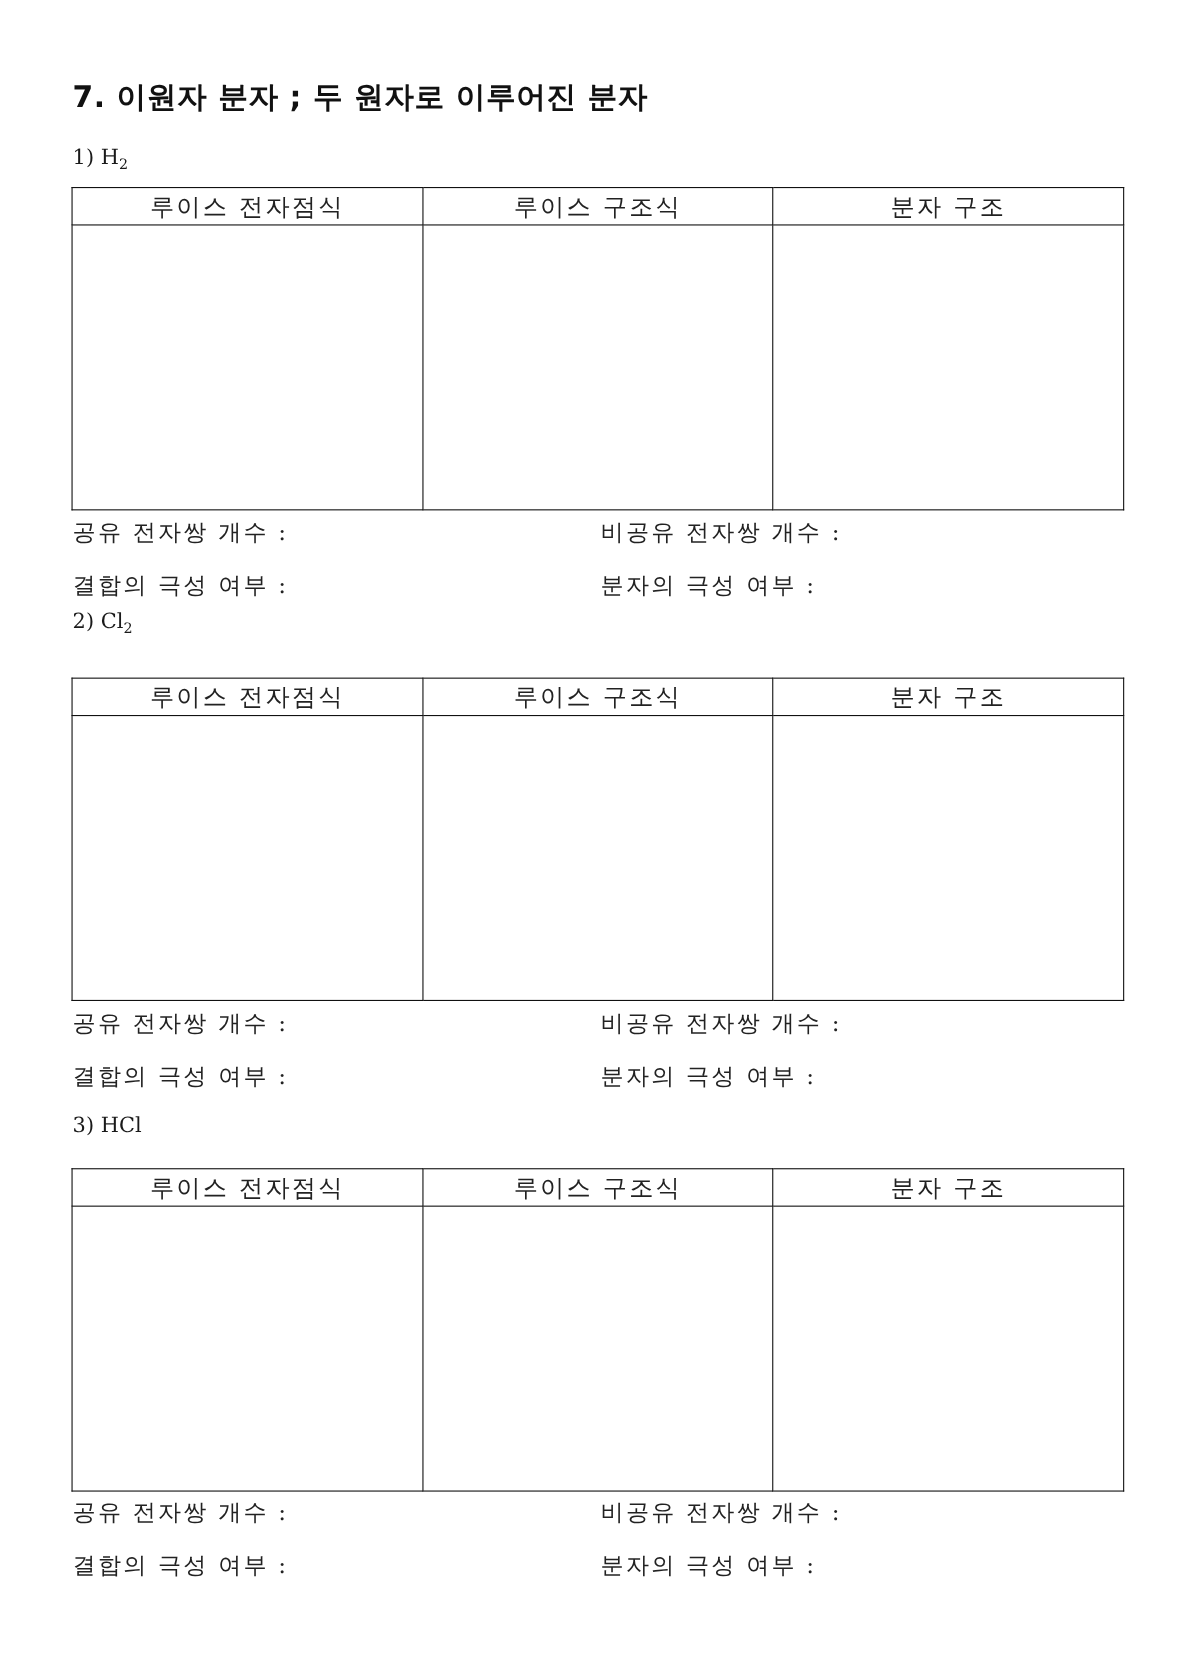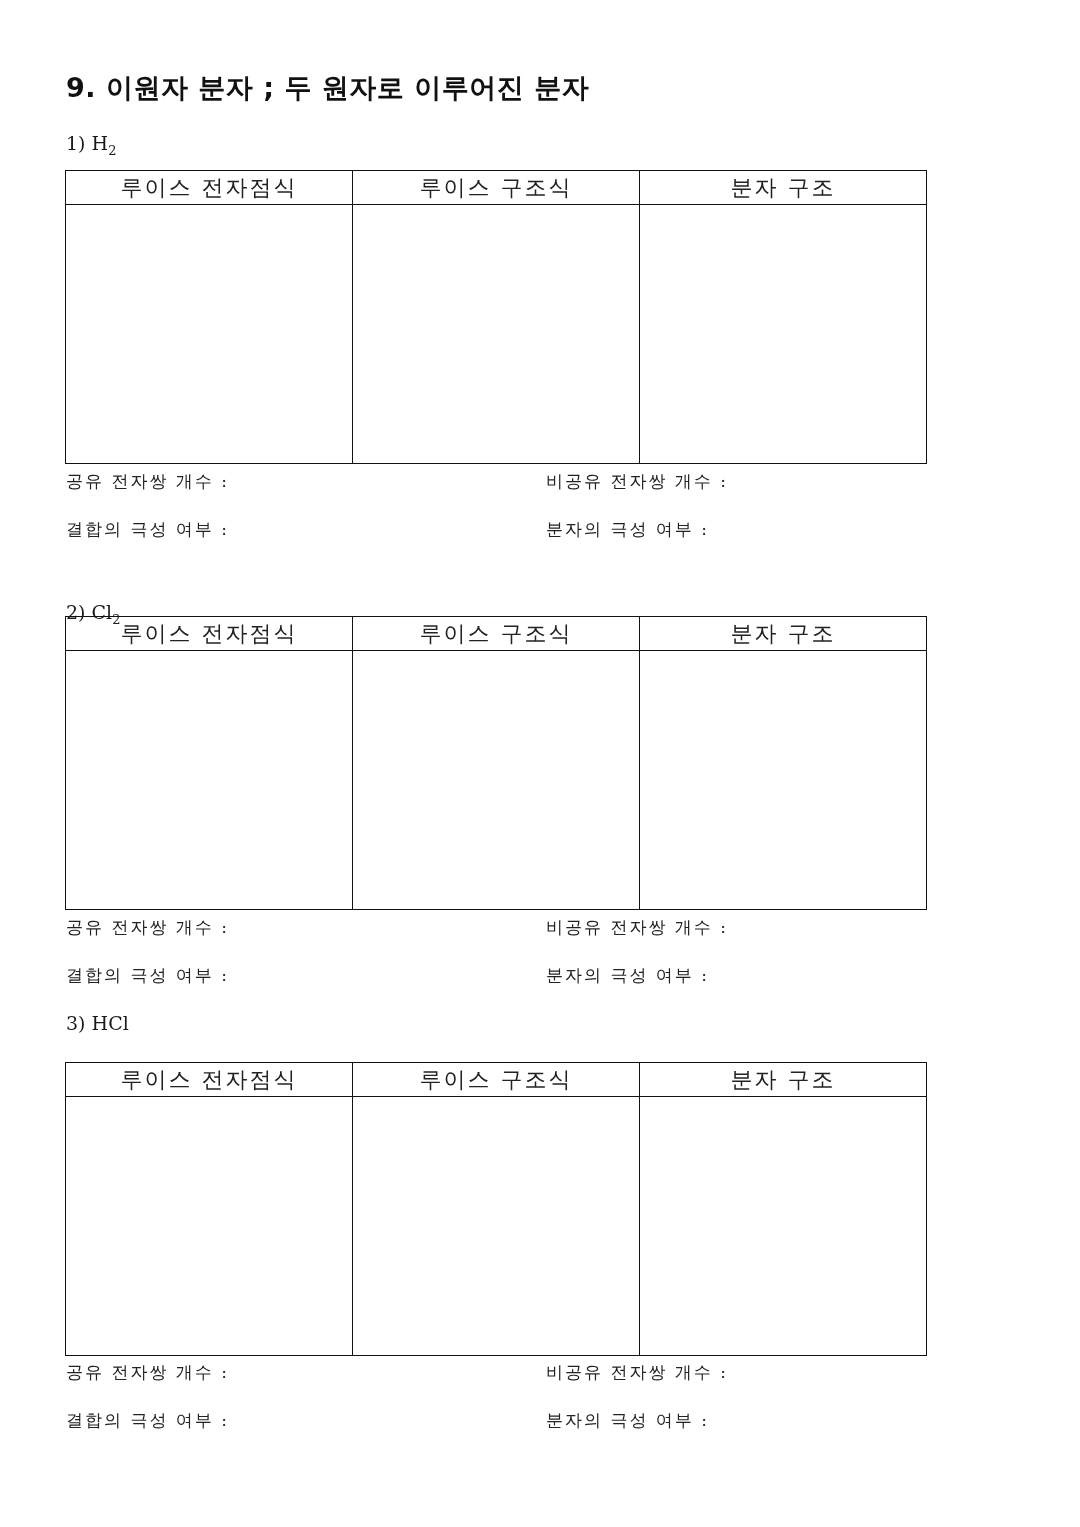--- a/index.html
+++ b/index.html
@@ -2,30 +2,30 @@
 <html><head>
 <meta charset="utf-8">
 <style>
   html, body { margin: 0; padding: 0; background: #ffffff; }
   body { width: 1080px; height: 1527px; position: relative; overflow: hidden;
          font-family: "DejaVu Serif", "Liberation Serif", serif; color: #1a1a1a; }
   .title { position: absolute; left: 66px; top: 70px; font-family: "DejaVu Sans", "Liberation Sans", sans-serif;
            font-weight: bold; font-size: 27px; letter-spacing: 0.5px; color: #111; }
   .sub { position: absolute; left: 66px; font-size: 19px; }
   .sub sub { font-size: 13px; }
-  table.grid { position: absolute; left: 65px; width: 862px; border-collapse: collapse; table-layout: fixed; }
+  table.grid { position: absolute; left: 65px; width: 957px; border-collapse: collapse; table-layout: fixed; }
   table.grid th, table.grid td { border: 1.5px solid #111; padding: 0; }
   table.grid th { height: 33px; font-weight: normal; font-size: 22px; text-align: center; letter-spacing: 2px; color: #222; }
   table.grid td { height: 258px; }
-  .field { position: absolute; font-size: 17px; letter-spacing: 2px; color: #222; }
+  .field { position: absolute; font-size: 21px; letter-spacing: 2px; color: #222; }
 </style>
 </head>
 <body>
 
-<div class="title">9. 이원자 분자 ; 두 원자로 이루어진 분자</div>
+<div class="title">7. 이원자 분자 ; 두 원자로 이루어진 분자</div>
 
 <div class="sub" style="top:132px">
   <span>1)</span>
   <span>H</span><sub>2</sub>
 </div>
 <table class="grid" style="top:170px">
   <tbody>
       <tr>
     <th>루이스 전자점식</th>
     <th>루이스 구조식</th>
@@ -36,21 +36,21 @@
     <td></td>
     <td></td>
   </tr>
 </tbody>
   </table>
 <div class="field" style="left:66px; top:470px">공유 전자쌍 개수 :</div>
 <div class="field" style="left:546px; top:470px">비공유 전자쌍 개수 :</div>
 <div class="field" style="left:66px; top:518px">결합의 극성 여부 :</div>
 <div class="field" style="left:546px; top:518px">분자의 극성 여부 :</div>
 
-<div class="sub" style="top:601px">
+<div class="sub" style="top:554px">
   <span>2)</span>
   <span>Cl</span><sub>2</sub>
 </div>
 <table class="grid" style="top:616px">
   <tbody>
       <tr>
     <th>루이스 전자점식</th>
     <th>루이스 구조식</th>
     <th>분자 구조</th>
   </tr>

